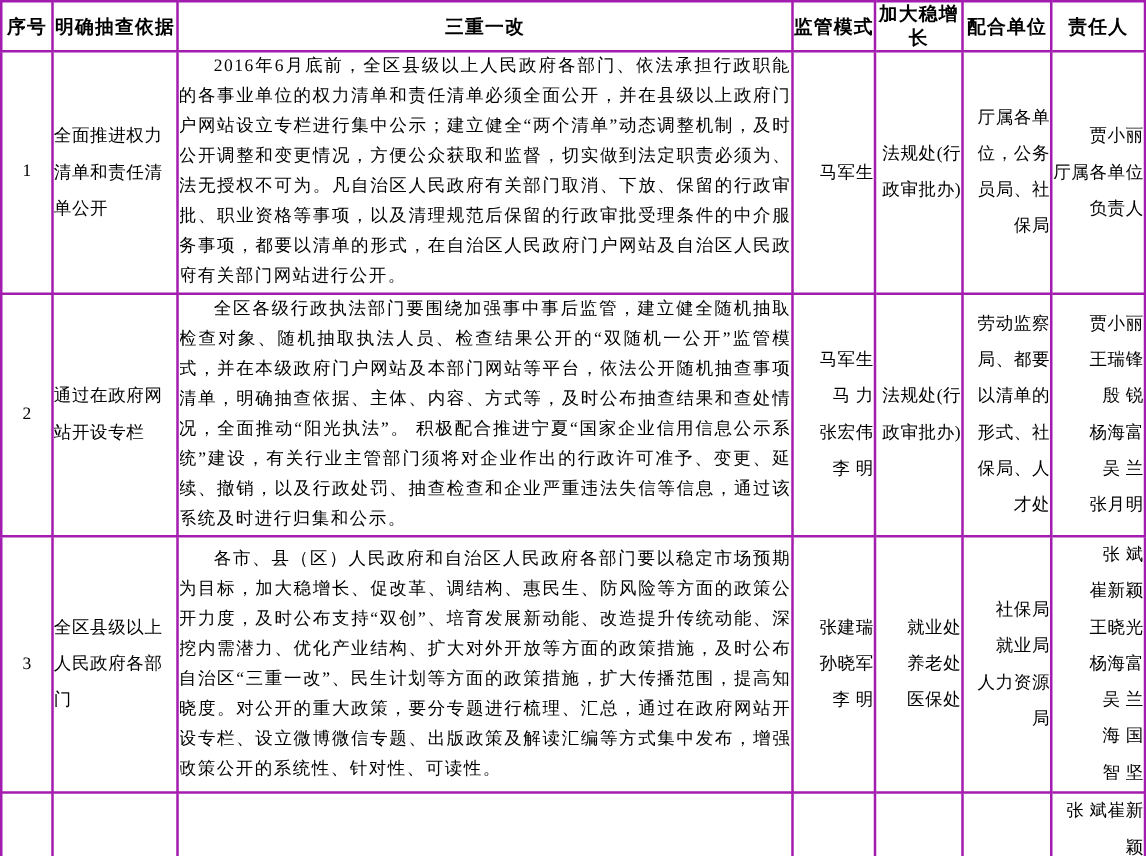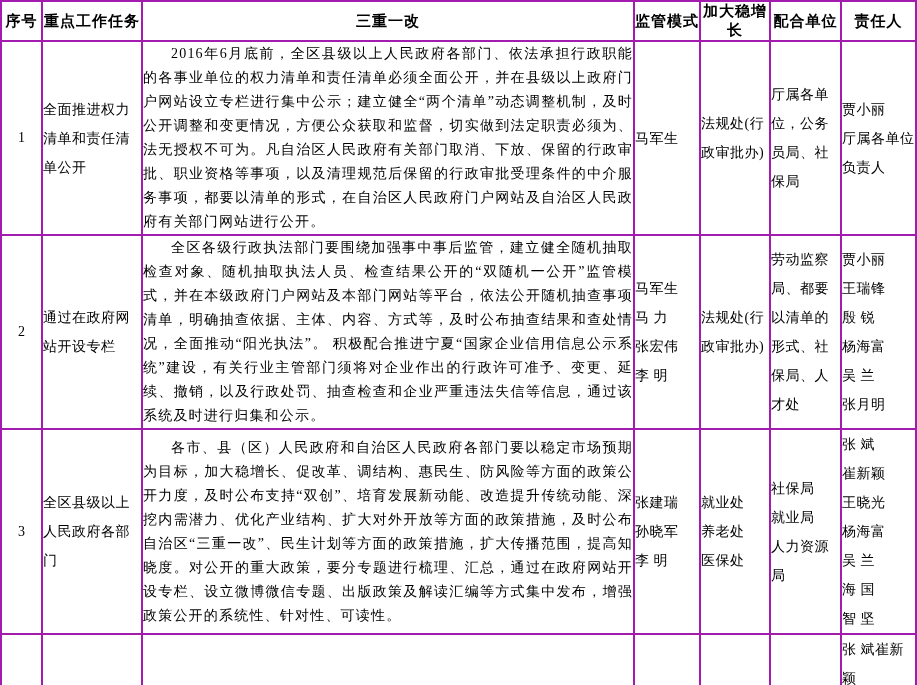--- a/index.html
+++ b/index.html
@@ -54,24 +54,25 @@
     margin-left: 28px;
   }
   td.c-req {
     font-size: 14px;
     text-align: justify;
     text-justify: inter-ideograph;
     text-indent: 2em;
     padding: 0 6px 0 5px;
     line-height: 24px;
     letter-spacing: 1.2px;
+    border-radius: 21px;
   }
   td.c-name {
     font-size: 14px;
-    text-align: left;
+    text-align: right;
     white-space: pre-line;
     line-height: 29px;
     letter-spacing: 0.5px;
     padding: 0 2px;
   }
 </style>
 </head>
 <body>
 
 <table class="work-table">
@@ -80,21 +81,21 @@
     <col style="width:100px">
     <col style="width:492px">
     <col style="width:66px">
     <col style="width:70px">
     <col style="width:71px">
     <col style="width:75px">
   </colgroup>
   <thead>
     <tr>
       <th>序号</th>
-      <th>重点工作任务</th>
+      <th>明确抽查依据</th>
       <th>三重一改</th>
       <th>监管模式</th>
       <th>加大稳增长</th>
       <th>配合单位</th>
       <th>责任人</th>
     </tr>
   </thead>
   <tbody>
       <tr>
         <td class="c-idx">1</td>

